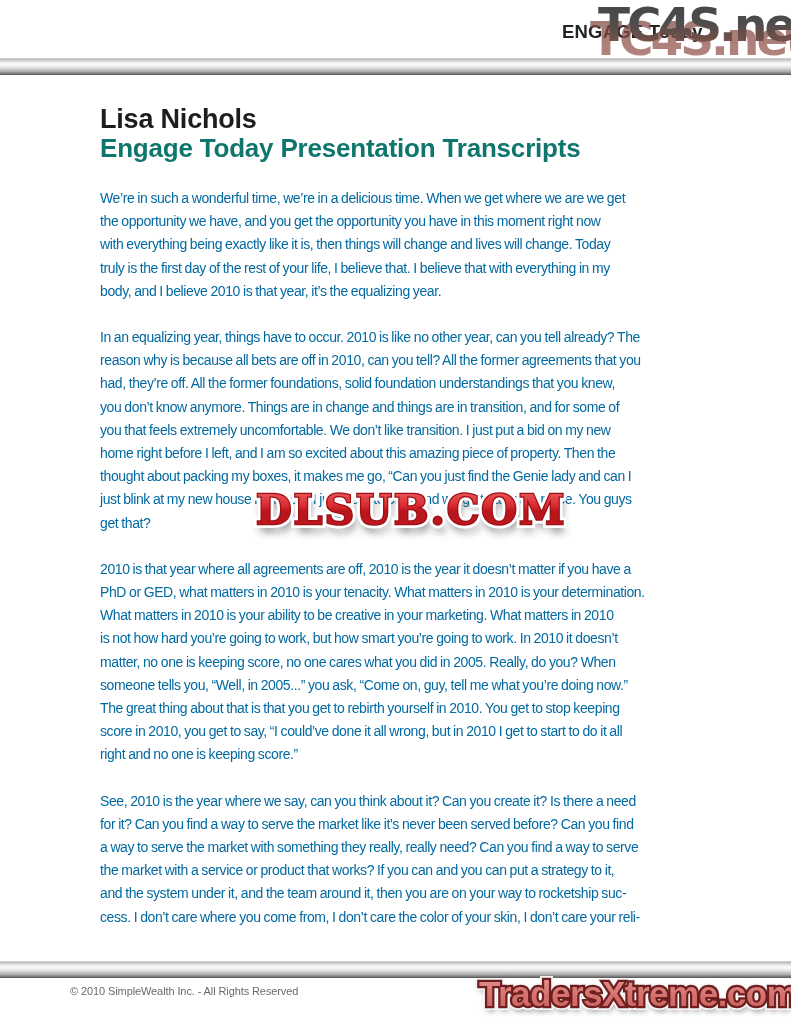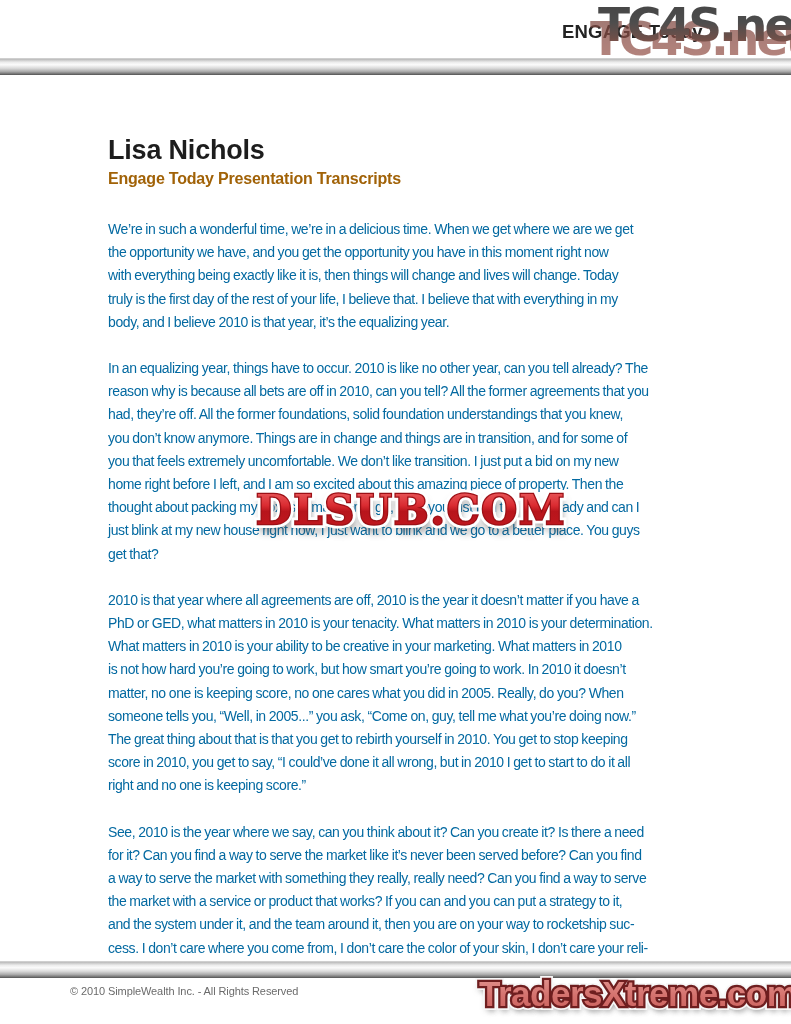--- a/index.html
+++ b/index.html
@@ -36,28 +36,28 @@
     position: absolute; left: 0; width: 791px; height: 16px;
     background: linear-gradient(180deg,
       #b8b8b8 0%, #ececec 20%, #fbfbfb 36%,
       #dadada 58%, #ababab 78%, #7e7e7e 90%, #525252 100%);
     border-top: 1px solid #cfcfcf;
   }
   .bar-top { top: 58px; }
   .bar-bottom { top: 961px; }
 
   
-  .content { position: absolute; left: 108px; top: 104px; width: 660px; margin-top: 31px; }
+  .content { position: absolute; left: 100px; top: 104px; width: 660px; }
   h1.title {
     margin: 0; font-size: 27px; line-height: 30px;
     font-weight: bold; color: #1d1d1d; letter-spacing: -0.2px;
   }
   h2.subtitle {
-    margin: 2px 0 0 0; font-size: 16px; line-height: 24px;
-    font-weight: bold; color: #a16207; letter-spacing: -0.2px;
+    margin: 2px 0 0 0; font-size: 26px; line-height: 24px;
+    font-weight: bold; color: #0f766e; letter-spacing: -0.2px;
   }
   .para {
     margin: 23px 0 0 0; white-space: pre;
     font-size: 14px; line-height: 23.2px; color: #0369a1;
     letter-spacing: -0.4px; word-spacing: -0.5px;
   }
   .para-first { margin-top: 27px; }
 
   
   .dlsub {

